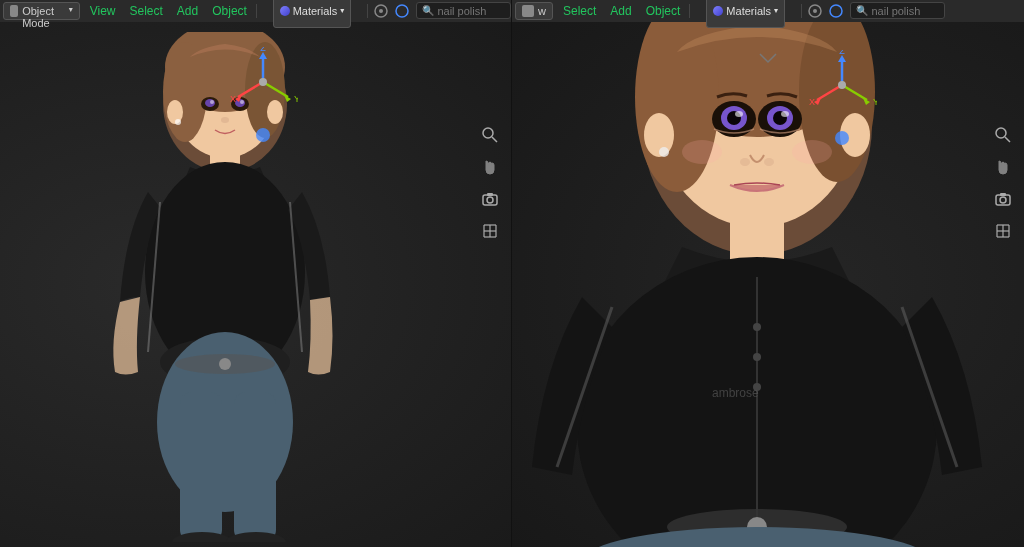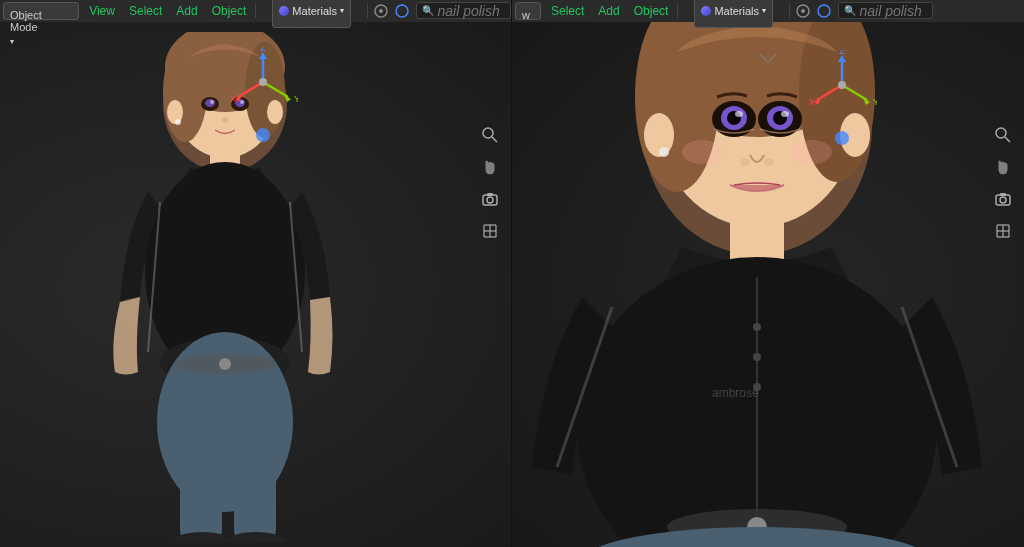--- a/index.html
+++ b/index.html
@@ -55,42 +55,40 @@
       gap: 4px;
       padding: 2px 6px;
       background: #3a3a3a;
       border: 1px solid #555;
       border-radius: 3px;
       cursor: pointer;
       height: 18px;
       margin: 0 3px;
       font-size: 11px;
       color: #ccc;
-      flex-direction: column;
     }
     .mode-btn .arrow { font-size: 8px; }
     .search-box {
       display: flex;
       align-items: center;
       background: #1e1e1e;
       border: 1px solid #444;
       border-radius: 3px;
       padding: 1px 5px;
       height: 17px;
       width: 95px;
       margin-left: 4px;
     }
     .search-box input {
       background: transparent;
       border: none;
       outline: none;
       color: #ccc;
-      font-size: 14px;
+      font-size: 11px;
       width: 70px;
-      font-style: italic;
     }
     .search-icon { color: #888; font-size: 10px; margin-right: 3px; }
 
     
     .viewport-area {
       display: flex;
       width: 100%;
       height: 525px;
       position: relative;
     }

